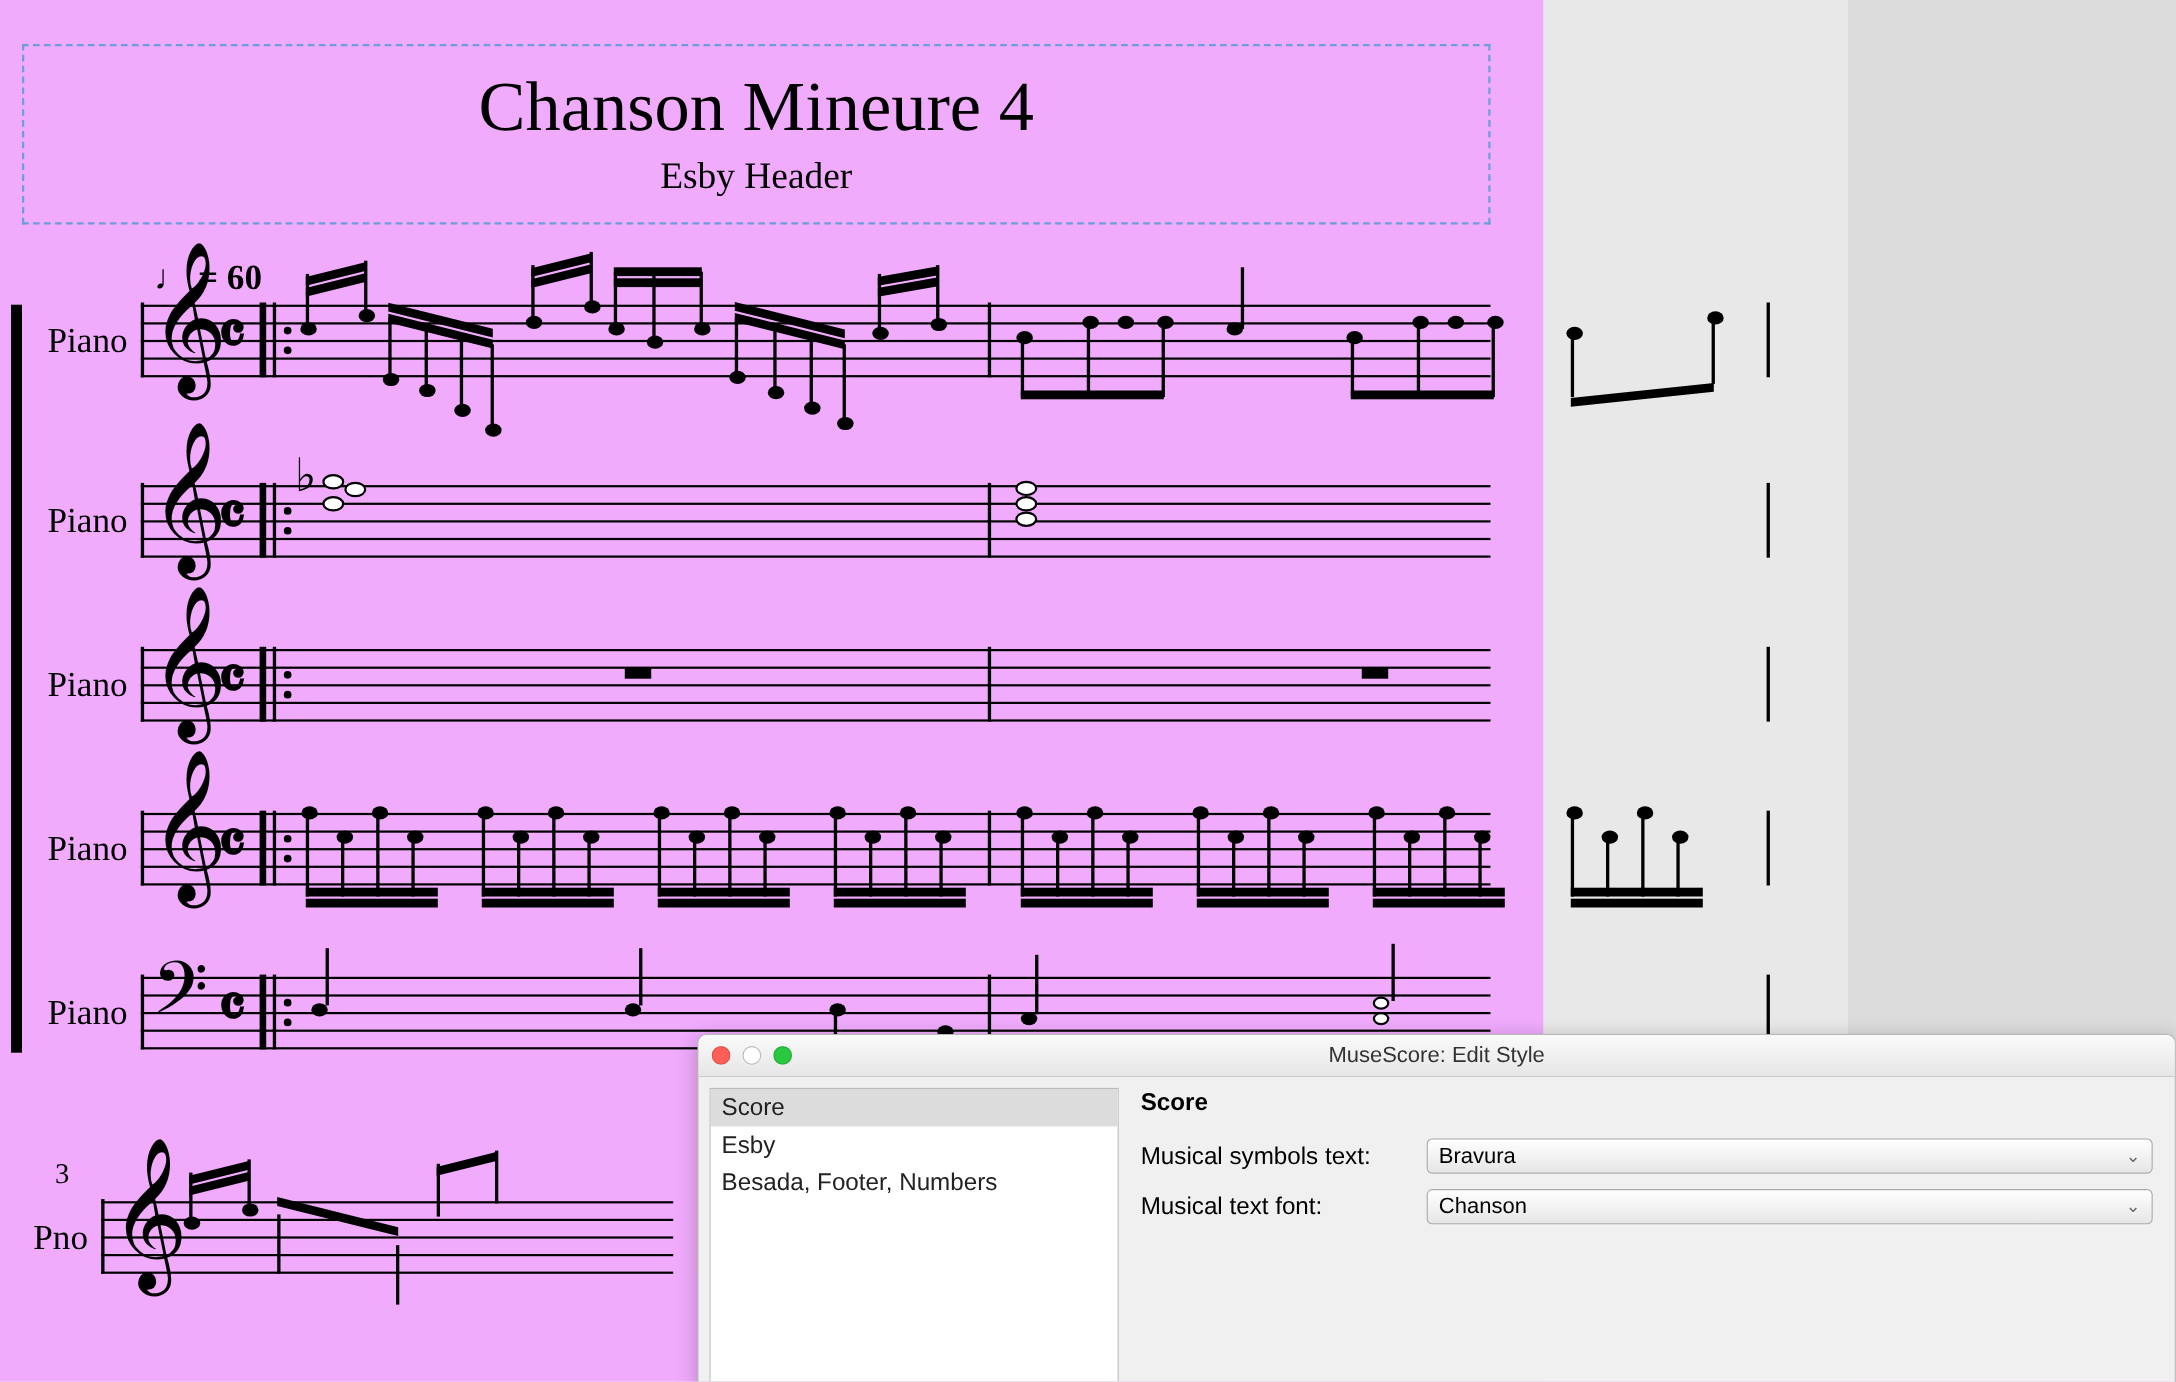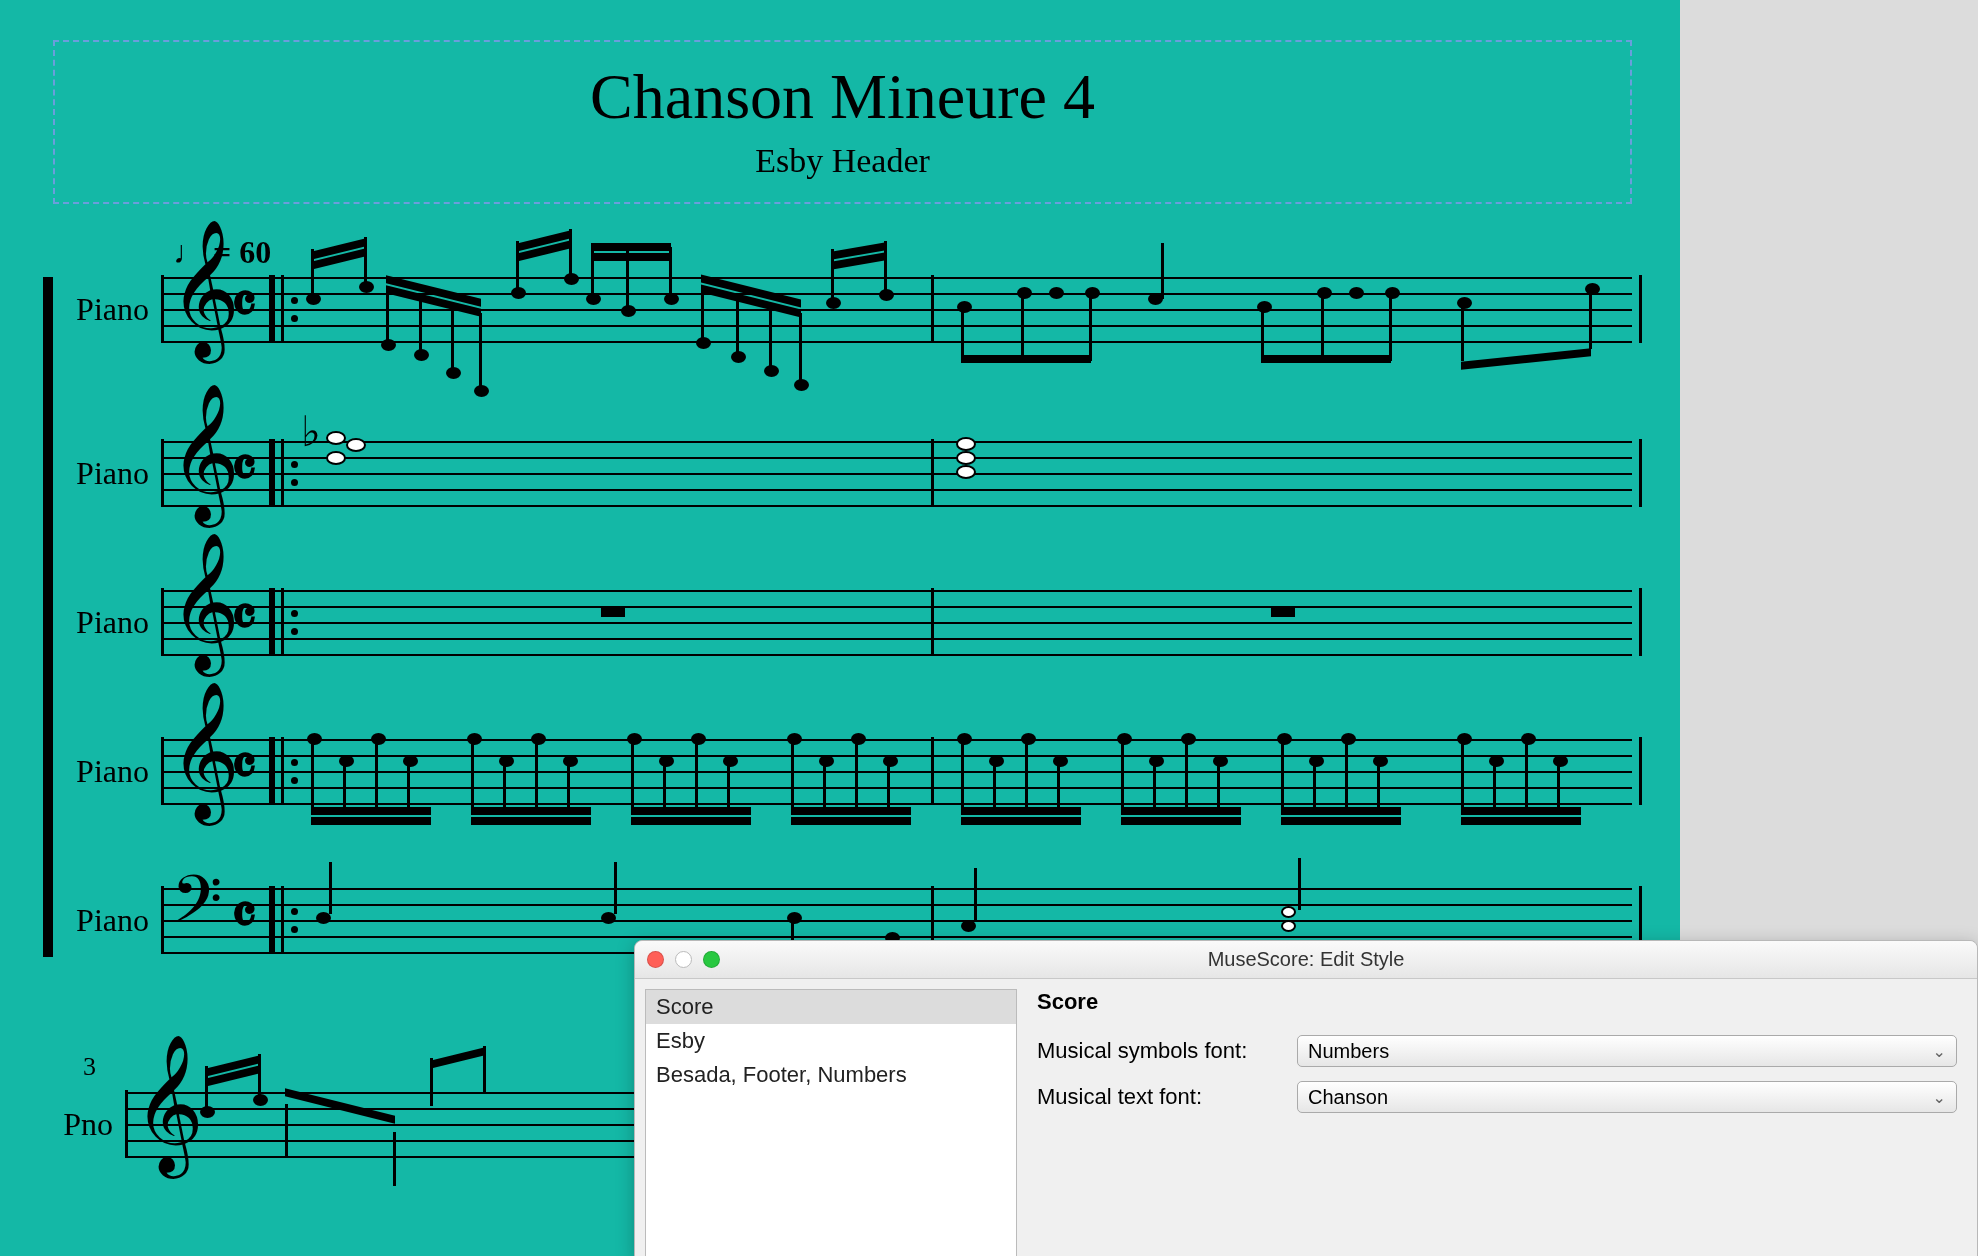--- a/index.html
+++ b/index.html
@@ -8,24 +8,24 @@
   background: #e8e8e8;
   width: 1978px;
   height: 1256px;
   overflow: hidden;
   position: relative;
 }
 .document-area {
   position: absolute;
   left: 0;
   top: 0;
-  width: 1680px;
+  width: 1403px;
   height: 1256px;
-  background: #14b8a6;
-  padding: 40px 48px 0 53px;
+  background: #f0abfc;
+  padding: 40px 48px 0 20px;
 }
 .right-strip {
   position: absolute;
   left: 1680px;
   top: 0;
   width: 298px;
   height: 1256px;
   background: #dcdcdc;
 }
 .title-box {
@@ -561,23 +561,23 @@
   </div>
   <div class="dialog-body">
     <div class="catlist">
       <div class="catitem selected">Score</div>
       <div class="catitem">Esby</div>
       <div class="catitem">Besada, Footer, Numbers</div>
     </div>
     <div class="panel">
       <div class="panel-title">Score</div>
       <div class="form-row">
-        <div class="form-label">Musical symbols font:</div>
+        <div class="form-label">Musical symbols text:</div>
         <div class="select">
-          <span>Numbers</span>
+          <span>Bravura</span>
           <span class="select-caret">⌄</span>
         </div>
       </div>
       <div class="form-row">
         <div class="form-label">Musical text font:</div>
         <div class="select">
           <span>Chanson</span>
           <span class="select-caret">⌄</span>
         </div>
       </div>

